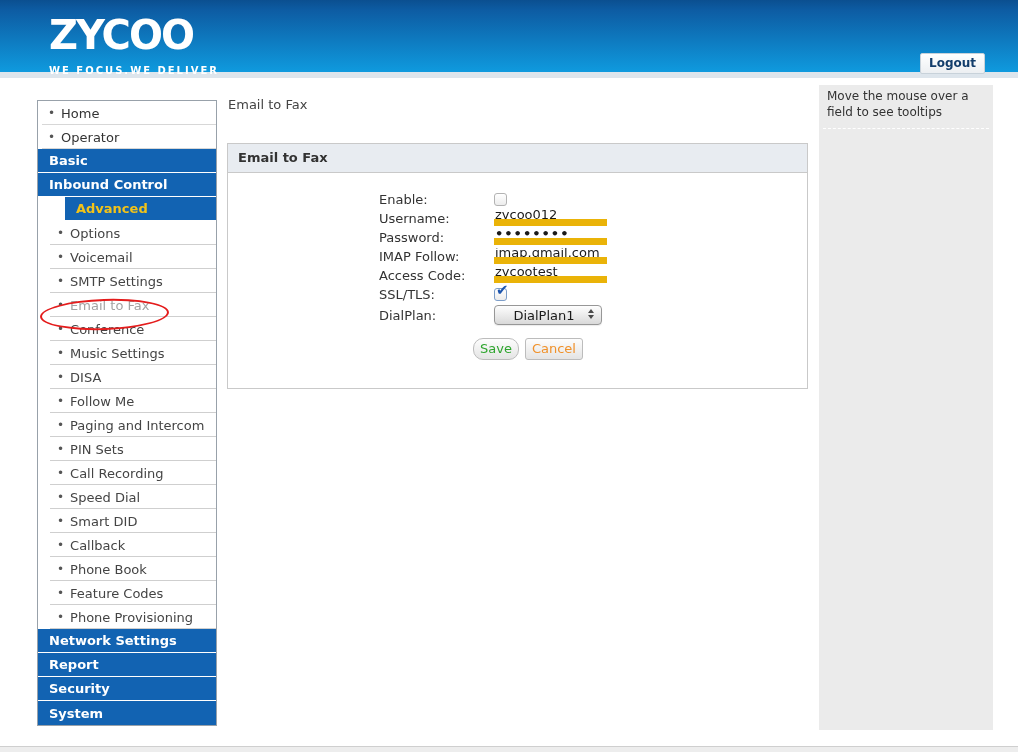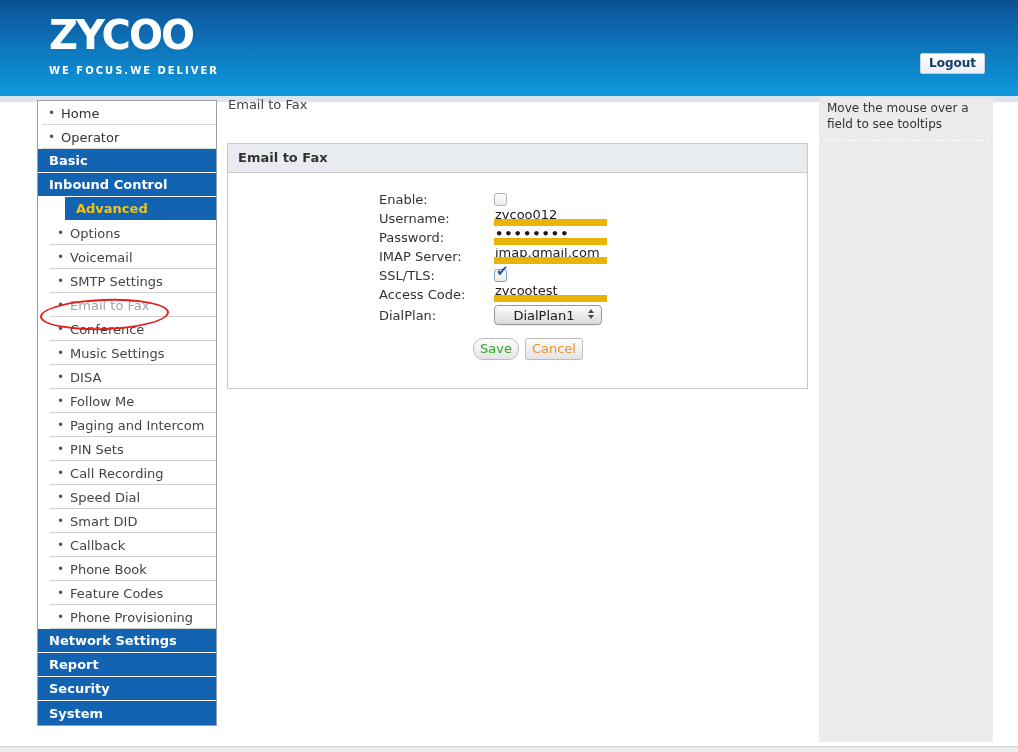--- a/index.html
+++ b/index.html
@@ -4,21 +4,21 @@
 <style>
   * { box-sizing: border-box; margin: 0; padding: 0; }
   html,body { width:1018px; height:752px; }
   body {
     font-family: "DejaVu Sans", "Liberation Sans", sans-serif;
     background:#ffffff; position:relative; overflow:hidden; font-size:13px; color:#333;
   }
 
   
   .header {
-    height:96px;
+    height:72px;
     background:linear-gradient(180deg,#0b4f90 0%, #0d5ca3 14%, #0f9ade 100%);
     position:relative;
   }
   .header-strip { height:6px; background:#dde5ec; }
   .logo { position:absolute; left:49px; top:13px; color:#fff; }
   .logo-text {
     font-size:40px; font-weight:bold; letter-spacing:-2px;
     line-height:44px; font-family:"DejaVu Sans", sans-serif;
   }
   .logo-tagline { font-size:10px; letter-spacing:2px; font-weight:bold; margin-top:8px; }
@@ -114,21 +114,21 @@
   .button-row { margin:13px 0 0 245px; display:flex; gap:6px; }
   .btn {
     border:1px solid #bcbcbc; border-radius:3px; background:linear-gradient(#fdfdfd,#e4e4e4);
     font-size:13px; padding:2px 6px 3px; cursor:pointer; font-family:"DejaVu Sans", sans-serif;
   }
   .btn-save { color:#2ea52e;border-radius:10px; }
   .btn-cancel { color:#f0912a; }
 
   
   .tooltip-panel {
-    position:absolute; left:819px; top:97px; width:174px; height:645px; background:#ebebeb;
+    position:absolute; left:819px; top:85px; width:174px; height:645px; background:#ebebeb;
   }
   .tooltip-text {
     margin:0 4px; padding:4px 4px 8px; font-size:12px; line-height:1.3; color:#333;
     border-bottom:1px dashed #ffffff;
   }
 
   
   .footer-strip {
     position:absolute; left:0; top:746px; width:1018px; height:6px;
     background:#ededed; border-top:1px solid #cfcfcf;
@@ -267,34 +267,34 @@
         <span class="form-label">Username:</span>
         <input class="line-input" type="text" value="zycoo012" style="">
       </div>
 
       <div class="form-row">
         <span class="form-label">Password:</span>
         <input class="line-input password-input" type="text" value="••••••••" style="">
       </div>
 
       <div class="form-row">
-        <span class="form-label">IMAP Server:</span>
+        <span class="form-label">IMAP Follow:</span>
         <input class="line-input" type="text" value="imap.gmail.com" style="">
+      </div>
+
+      <div class="form-row">
+        <span class="form-label">Access Code:</span>
+        <input class="line-input" type="text" value="zycootest" style="">
       </div>
 
       <div class="form-row">
         <span class="form-label">SSL/TLS:</span>
         <span class="checkbox checked">
           <span class="checkmark">✔</span>
         </span>
-      </div>
-
-      <div class="form-row">
-        <span class="form-label">Access Code:</span>
-        <input class="line-input" type="text" value="zycootest" style="">
       </div>
 
       <div class="form-row dialplan-row">
         <span class="form-label">DialPlan:</span>
         <div class="select">
           <span class="select-value">DialPlan1</span>
           <span class="select-arrows">
               <i class="up"></i>
               <i class="down"></i>
             </span>

